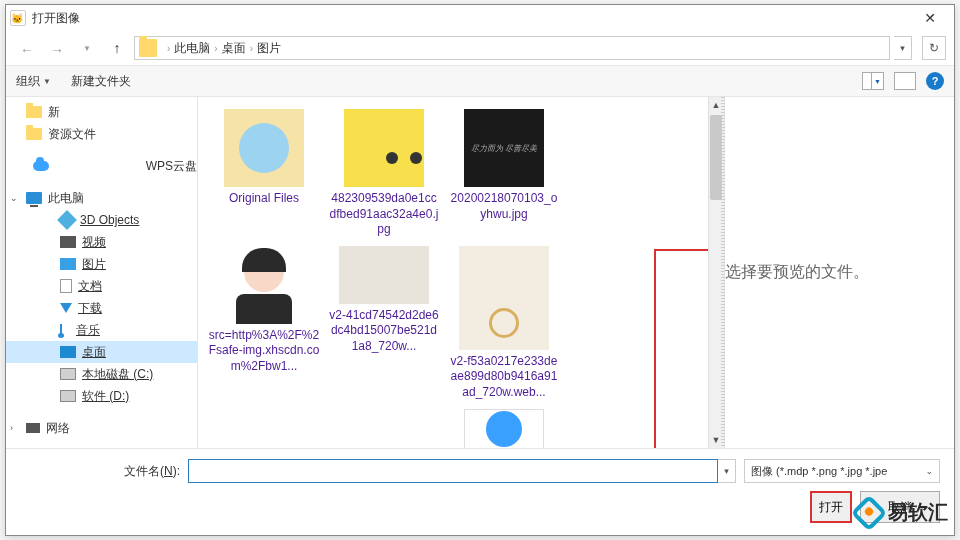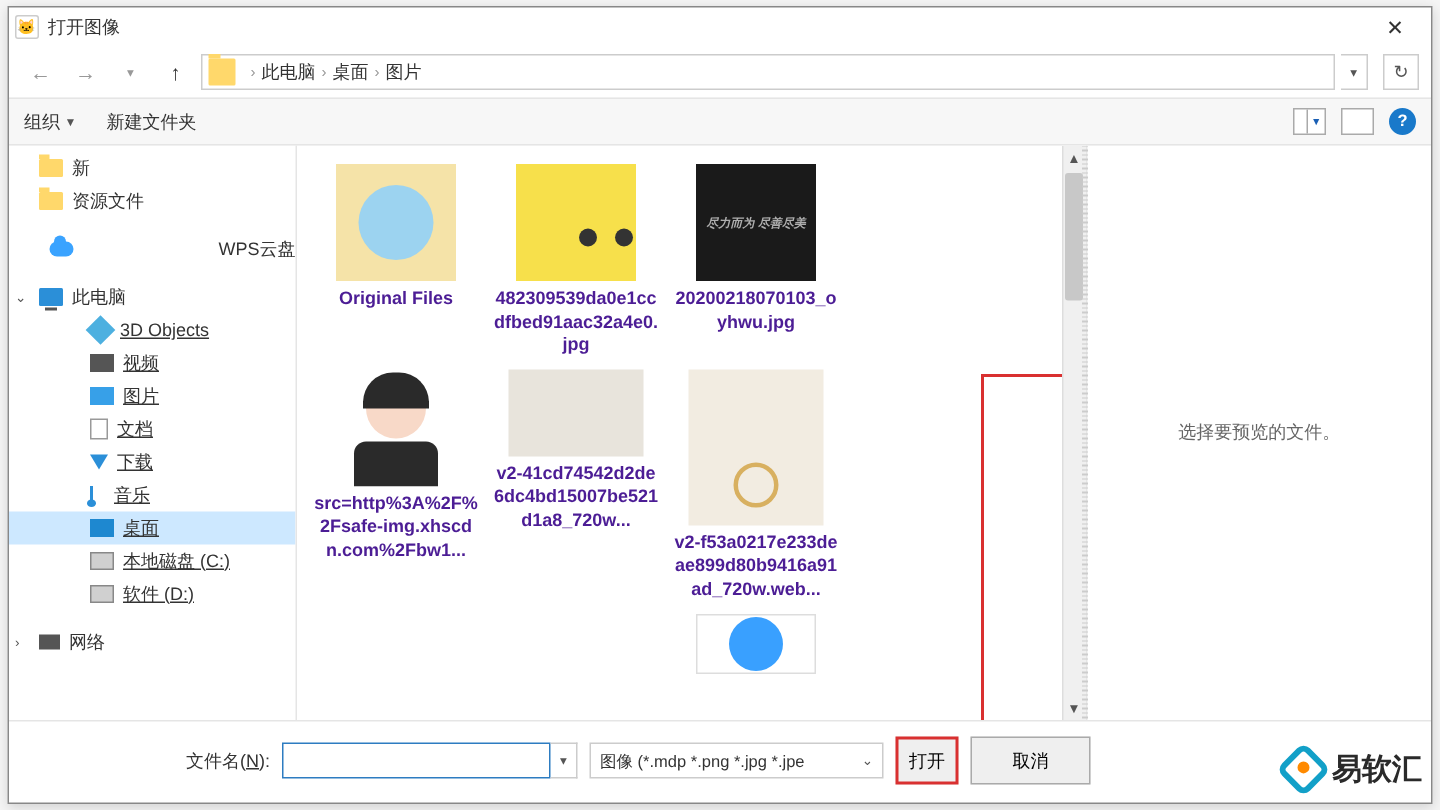--- a/index.html
+++ b/index.html
@@ -49,40 +49,40 @@
 .ico-doc { width:12px; height:14px; background:#fff; border:1px solid #999; }
 .ico-down { width:0; height:0; border-left:6px solid transparent; border-right:6px solid transparent; border-top:10px solid #2b8fd8; }
 .ico-music { width:10px; height:12px; border-left:2px solid #2b8fd8; position:relative; }
 .ico-music:after { content:""; position:absolute; width:6px; height:5px; background:#2b8fd8; border-radius:50%; bottom:-2px; left:-4px; }
 .ico-desk { width:16px; height:12px; background:#1e88d0; }
 .ico-disk { width:16px; height:12px; background:#d0d0d0; border:1px solid #888; }
 .ico-net { width:14px; height:10px; background:#555; }
 
 .filegrid { flex:1; overflow:auto; padding:8px 6px; position:relative; }
 .files-inner { display:flex; flex-wrap:wrap; gap:0; align-content:flex-start; }
-.fileitem { width:120px; display:flex; flex-direction:column; align-items:center; padding:4px; font-size:12px; text-align:center;font-weight:bold; }
+.fileitem { width:120px; display:flex; flex-direction:column; align-items:center; padding:4px; font-size:12px; text-align:center; }
 .thumb { width:80px; height:78px; background:#000; margin-bottom:4px; display:flex; align-items:center; justify-content:center; overflow:hidden; }
 .thumb.folder { background:#f5e3a8; position:relative; }
 .thumb.folder:before { content:""; position:absolute; width:50px; height:50px; background:#9cd3f0; border-radius:50%; }
 .thumb.sp { background:#f7e04b; }
 .thumb.sp:before { content:""; width:12px; height:12px; background:#333; border-radius:50%; box-shadow: 24px 0 #333; display:block; margin-top:20px; margin-left:16px; }
 .thumb.dark { background:#1a1a1a; color:#aeaeae; font-size:8px; display:flex; align-items:center; justify-content:center; font-style:italic; }
 .thumb.portrait { background:#fff; display:flex; align-items:flex-start; justify-content:center; flex-direction:column; }
 .thumb.portrait .head { width:40px; height:40px; background:#f8d9c8; border-radius:50%; margin:6px auto 0; position:relative; }
 .thumb.portrait .head:before { content:""; position:absolute; width:44px; height:24px; background:#2a2a2a; border-radius:20px 20px 0 0; top:-4px; left:-2px; }
 .thumb.portrait .body { width:56px; height:26px; background:#2a2a2a; margin:2px auto 0; border-radius:8px 8px 0 0; }
 .thumb.wide { width:90px; height:58px; background:#e8e4dc; }
 .thumb.selected-frame { width:90px; height:104px; background:#f2ece1; }
 .fname { color:#4c1d95; line-height:1.3; word-break:break-all; max-width:112px; }
 .sel-red { position:absolute; border:2px solid #d93030; left:456px; top:152px; width:106px; height:246px; pointer-events:none; }
 
-.preview { width:230px; border-left:1px solid #e5e5e5; display:flex; align-items:center; justify-content:center; font-size:12px; color:#666; position:relative; }
+.preview { width:230px; border-left:1px solid #e5e5e5; display:flex; align-items:center; font-size:16px; color:#666; position:relative; }
 .preview:before { content:""; position:absolute; left:-4px; top:0; width:4px; height:100%; background:repeating-linear-gradient(#ccc, #ccc 1px, transparent 1px, transparent 3px); }
 
-.footer { border-top:1px solid #e5e5e5; padding:10px 14px 12px; display:flex; flex-direction:row; gap:8px; }
+.footer { border-top:1px solid #e5e5e5; padding:10px 14px 12px; display:flex; flex-direction:column; gap:8px; }
 .fn-row { display:flex; align-items:center; gap:8px; }
 .fn-label { font-size:12px; color:#333; margin-left:104px; }
 .fn-label u { text-decoration:underline; }
 .fn-input { flex:1; height:24px; border:1px solid #2d7cc1; background:#fff; }
 .fn-drop { width:18px; height:24px; border:1px solid #ccc; border-left:none; display:flex; align-items:center; justify-content:center; font-size:9px; color:#555; }
 .filter { width:196px; height:24px; border:1px solid #ccc; display:flex; align-items:center; padding:0 6px; font-size:11px; color:#333; white-space:nowrap; overflow:hidden; }
 .filter .dd { margin-left:auto; font-size:9px; color:#555; }
 .btn-row { display:flex; justify-content:flex-end; gap:8px; }
 .btn { min-width:80px; height:32px; border:1px solid #aaa; background:#efefef; font-size:12px; display:flex; align-items:center; justify-content:center; }
 .btn.open-hl { border:2px solid #d93030; padding:0 6px; min-width:42px; }

